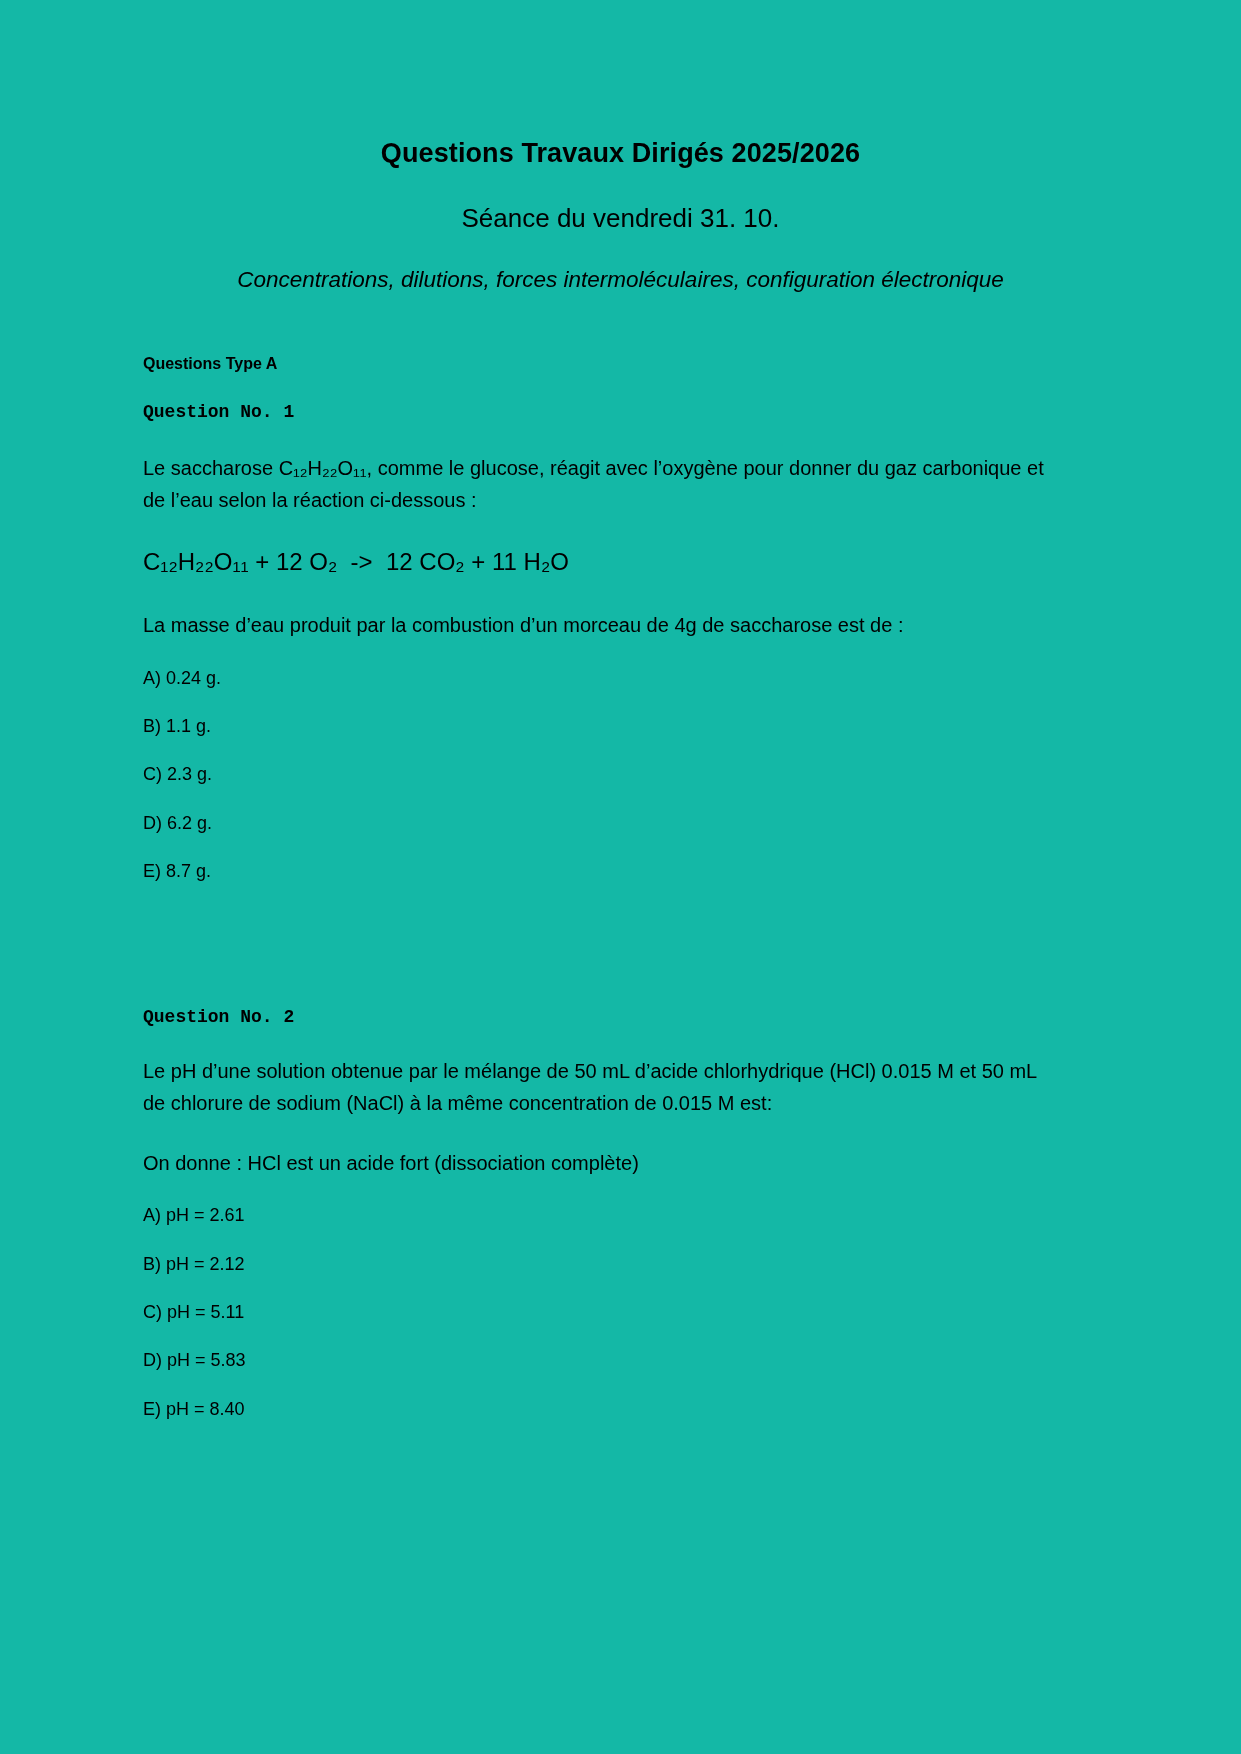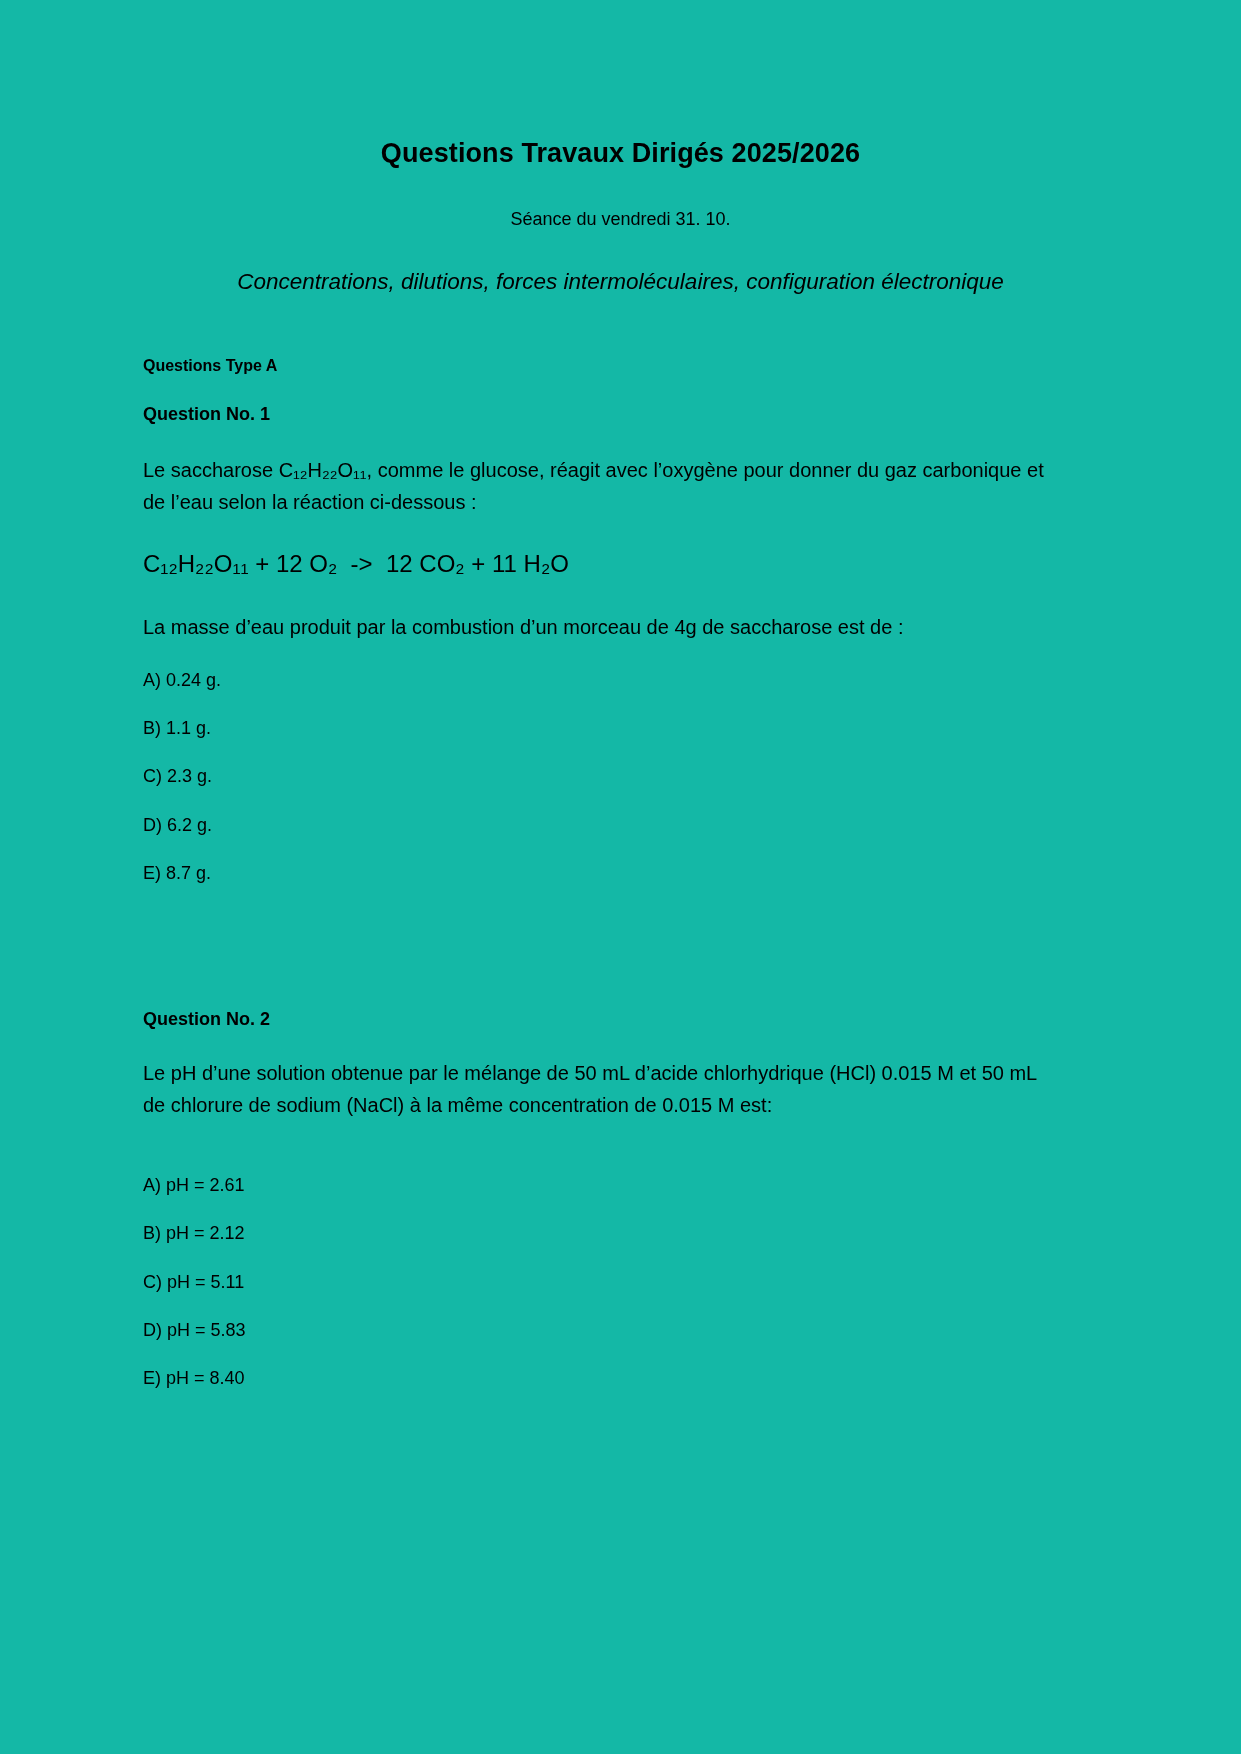--- a/index.html
+++ b/index.html
@@ -33,24 +33,24 @@
   .doc-title {
     font-size: 27px;
     font-weight: bold;
     text-align: center;
     margin: 0;
     padding-top: 137px;
     line-height: 1.25;
     letter-spacing: 0.1px;
   }
   .doc-subtitle {
-    font-size: 18px;
+    font-size: 26px;
     font-weight: normal;
     text-align: center;
-    margin: 6px;
+    margin: 0;
     padding-top: 31px;
     line-height: 1.25;
   }
   .doc-topic {
     font-size: 22.5px;
     font-style: italic;
     text-align: center;
     margin: 0;
     padding-top: 32px;
     line-height: 1.25;
@@ -61,20 +61,21 @@
     font-size: 16px;
     font-weight: bold;
     margin: 0;
     line-height: 1.3;
   }
   .q-heading {
     font-size: 18px;
     font-weight: bold;
     margin: 0;
     line-height: 1.3;
+    font-family: Liberation Mono, monospace;
   }
   .para {
     font-size: 20px;
     margin: 0;
     line-height: 1.62;
     text-align: left;
   }
   .equation {
     font-size: 24px;
     margin: 0;
@@ -148,20 +149,21 @@
     <div>
       <p class="q-heading">Question No. 2</p>
 
       <div class="sp-q2-head"></div>
 
       <p class="para">Le pH d’une solution obtenue par le mélange de 50 mL d’acide chlorhydrique (HCl) 0.015 M et 50 mL</p>
       <p class="para">de chlorure de sodium (NaCl) à la même concentration de 0.015 M est:</p>
 
       <div class="sp-para"></div>
 
+      <p class="para">On donne : HCl est un acide fort (dissociation complète)</p>
 
       <div class="sp-opt"></div>
 
       <p class="option">A) pH = 2.61</p>
       <div class="sp-opt"></div>
       <p class="option">B) pH = 2.12</p>
       <div class="sp-opt"></div>
       <p class="option">C) pH = 5.11</p>
       <div class="sp-opt"></div>
       <p class="option">D) pH = 5.83</p>

